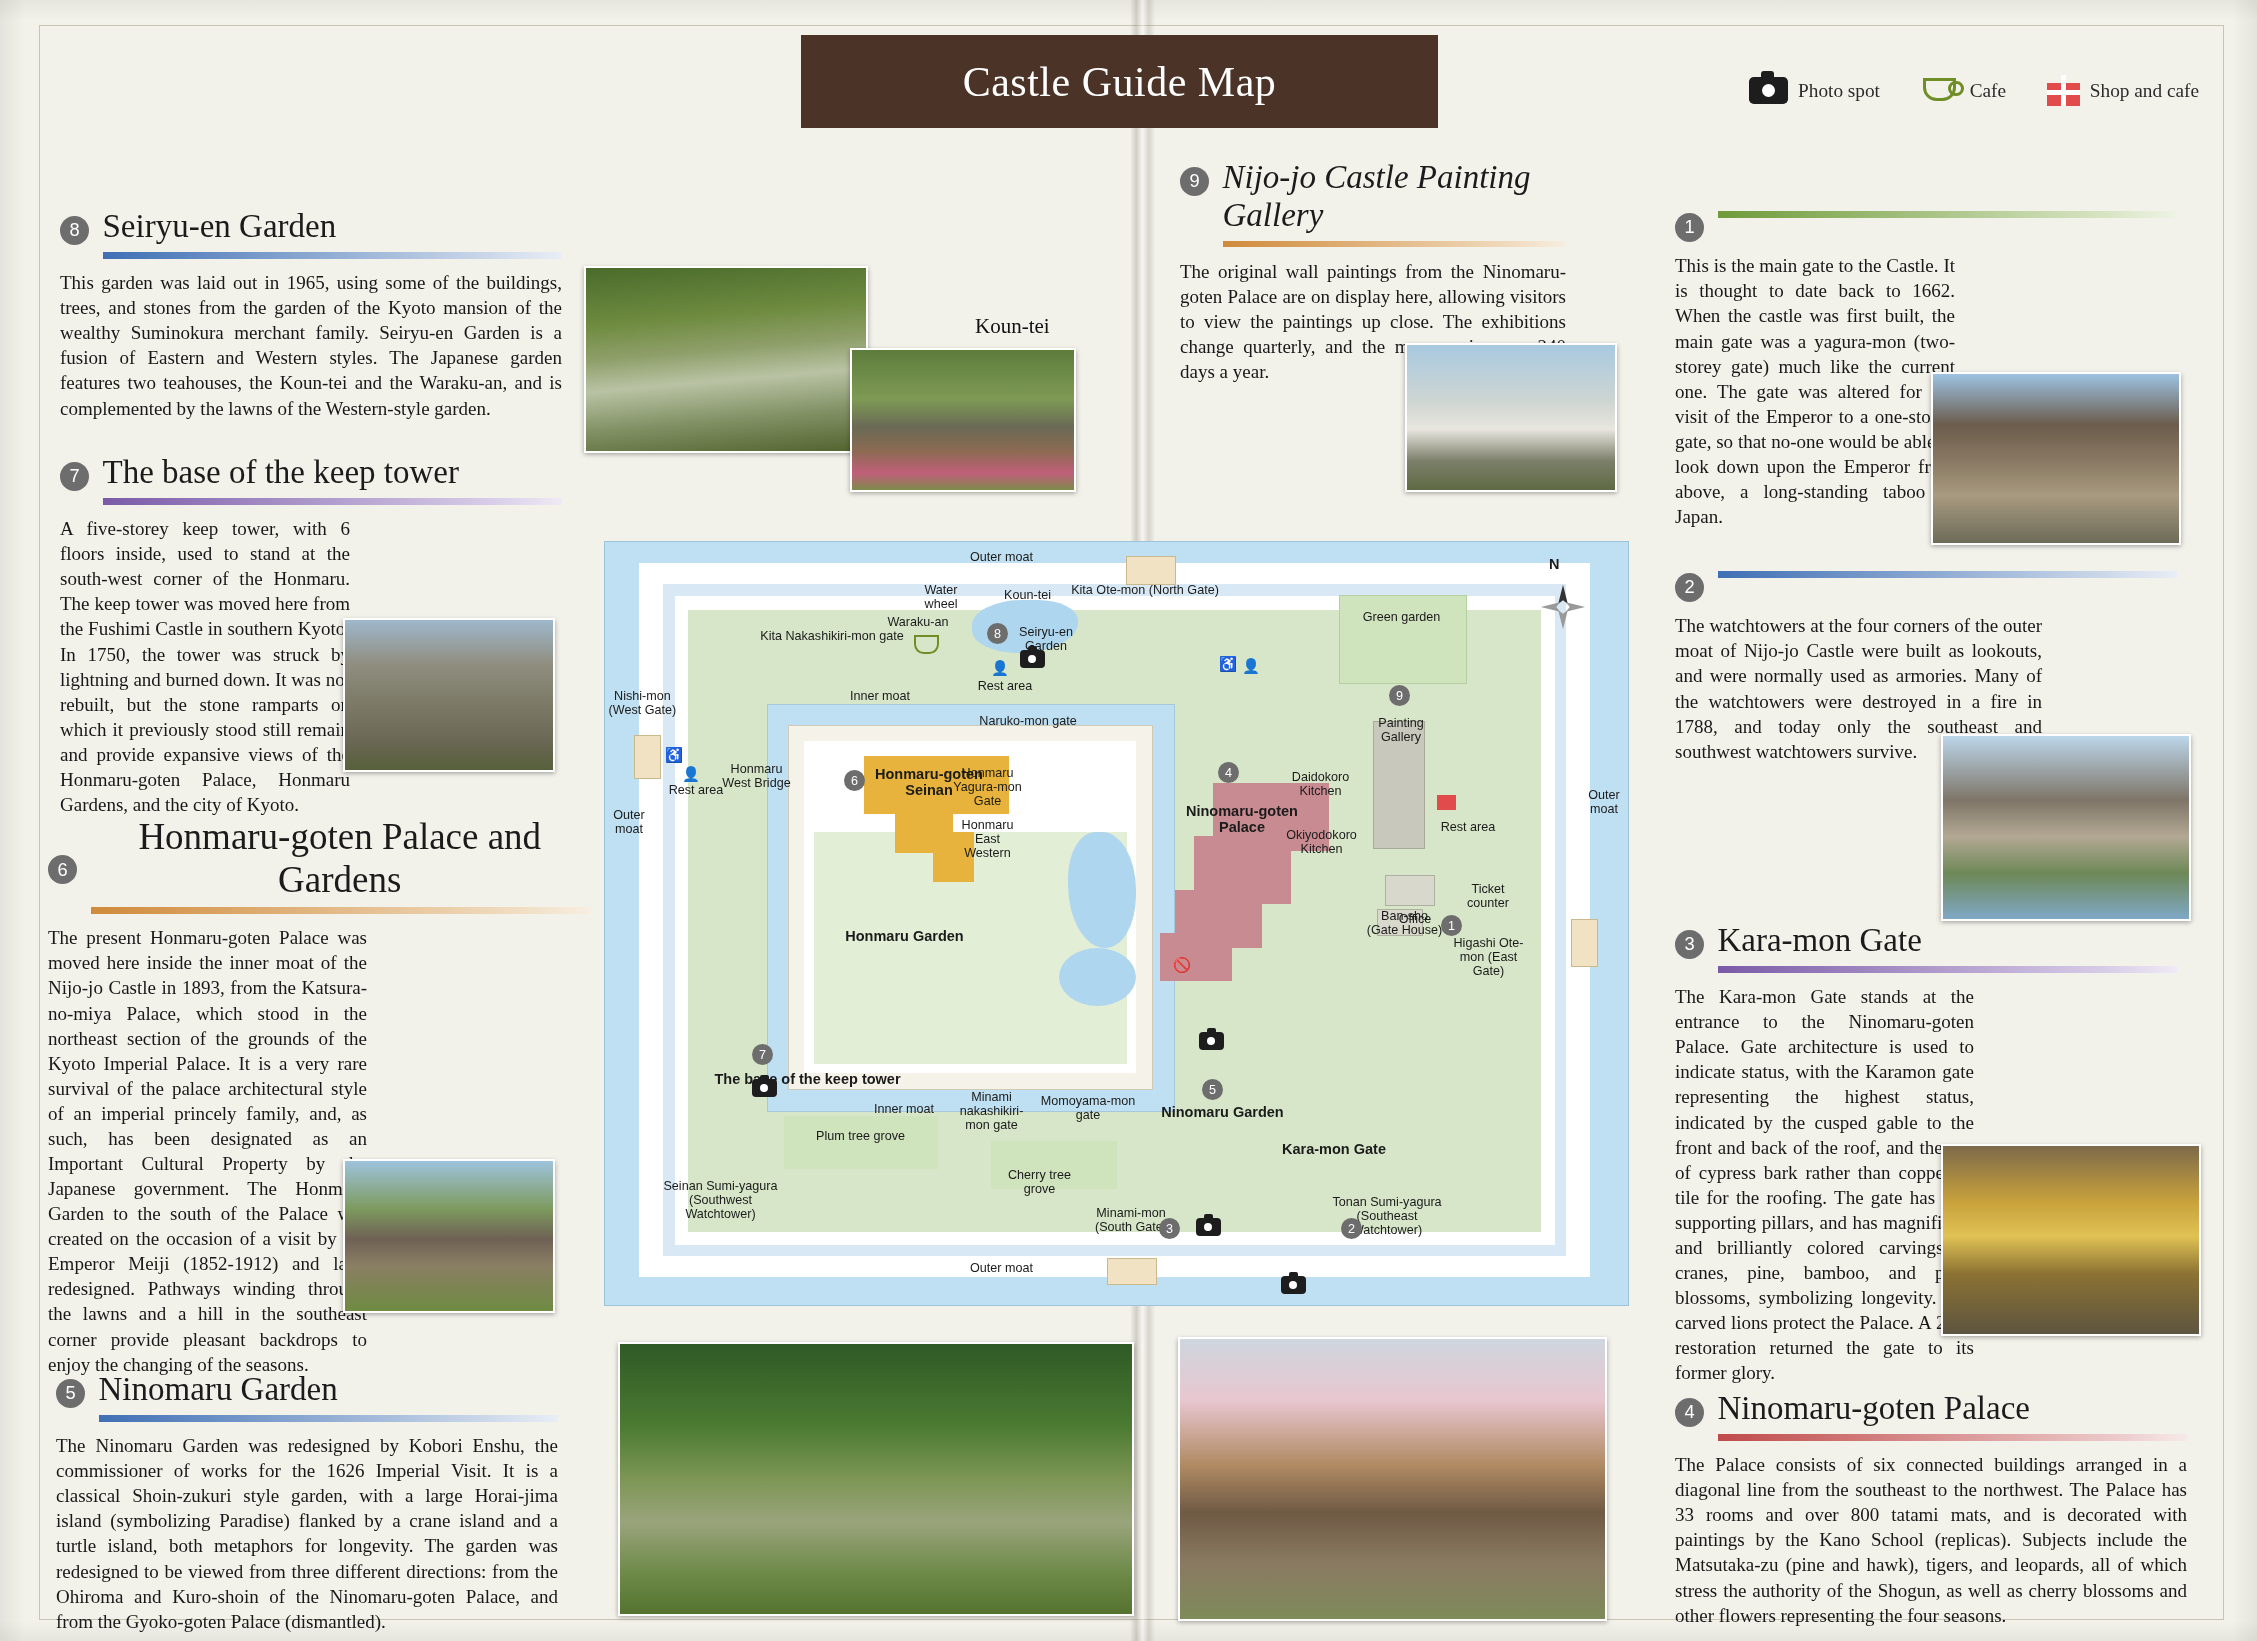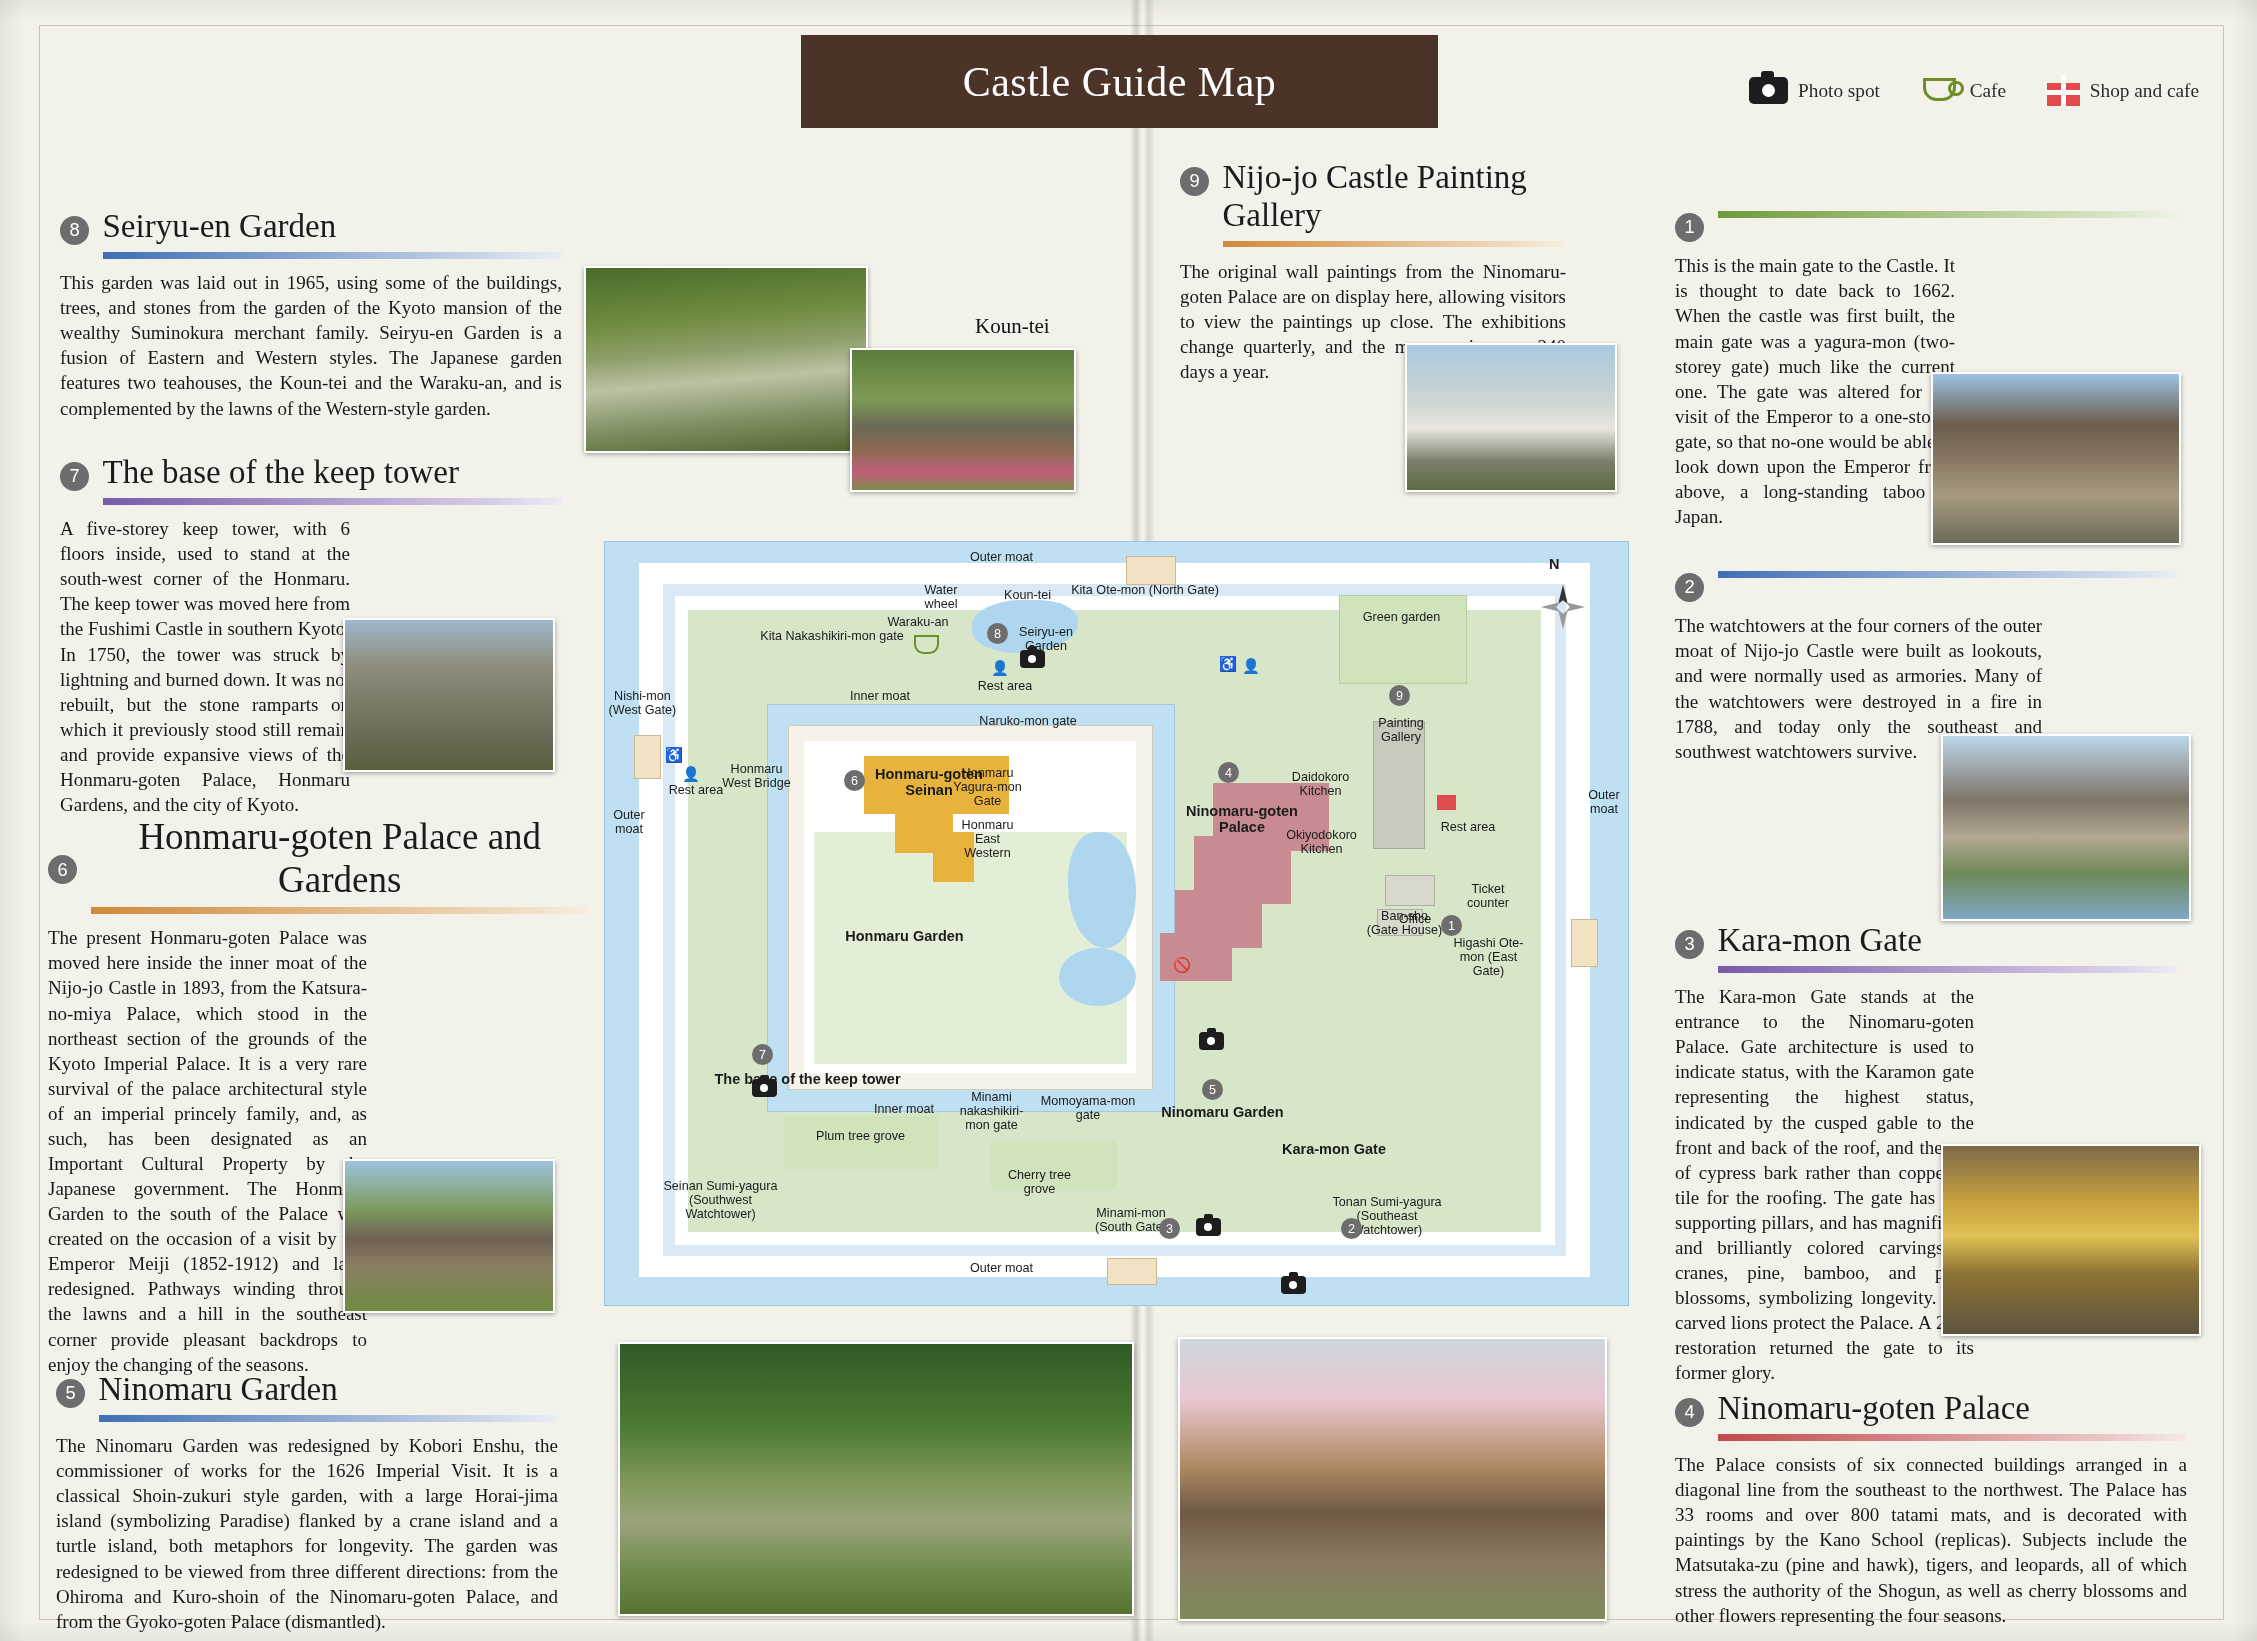--- a/index.html
+++ b/index.html
@@ -158,21 +158,21 @@
       <div class="h-title">Ninomaru Garden</div>
       <div class="rule blue"></div>
     </div>
   </div>
   <div class="body-txt">The Ninomaru Garden was redesigned by Kobori Enshu, the commissioner of works for the 1626 Imperial Visit. It is a classical Shoin-zukuri style garden, with a large Horai-jima island (symbolizing Paradise) flanked by a crane island and a turtle island, both metaphors for longevity. The garden was redesigned to be viewed from three different directions: from the Ohiroma and Kuro-shoin of the Ninomaru-goten Palace, and from the Gyoko-goten Palace (dismantled).</div>
 </div>
 
 <div class="sec" style="left:1180px;top:159px;width:386px;">
   <div class="head">
     <div class="num">9</div>
-    <div style="flex:1;">
+    <div style="flex:1;font-style:italic;">
       <div class="h-title">Nijo-jo Castle Painting Gallery</div>
       <div class="rule orange"></div>
     </div>
   </div>
   <div class="body-txt">The original wall paintings from the Ninomaru-goten Palace are on display here, allowing visitors to view the paintings up close. The exhibitions change quarterly, and the museum is open 240 days a year.</div>
 </div>
 
 <div class="sec" style="left:1675px;top:205px;width:502px;">
   <div class="head">
     <div class="num">1</div>

